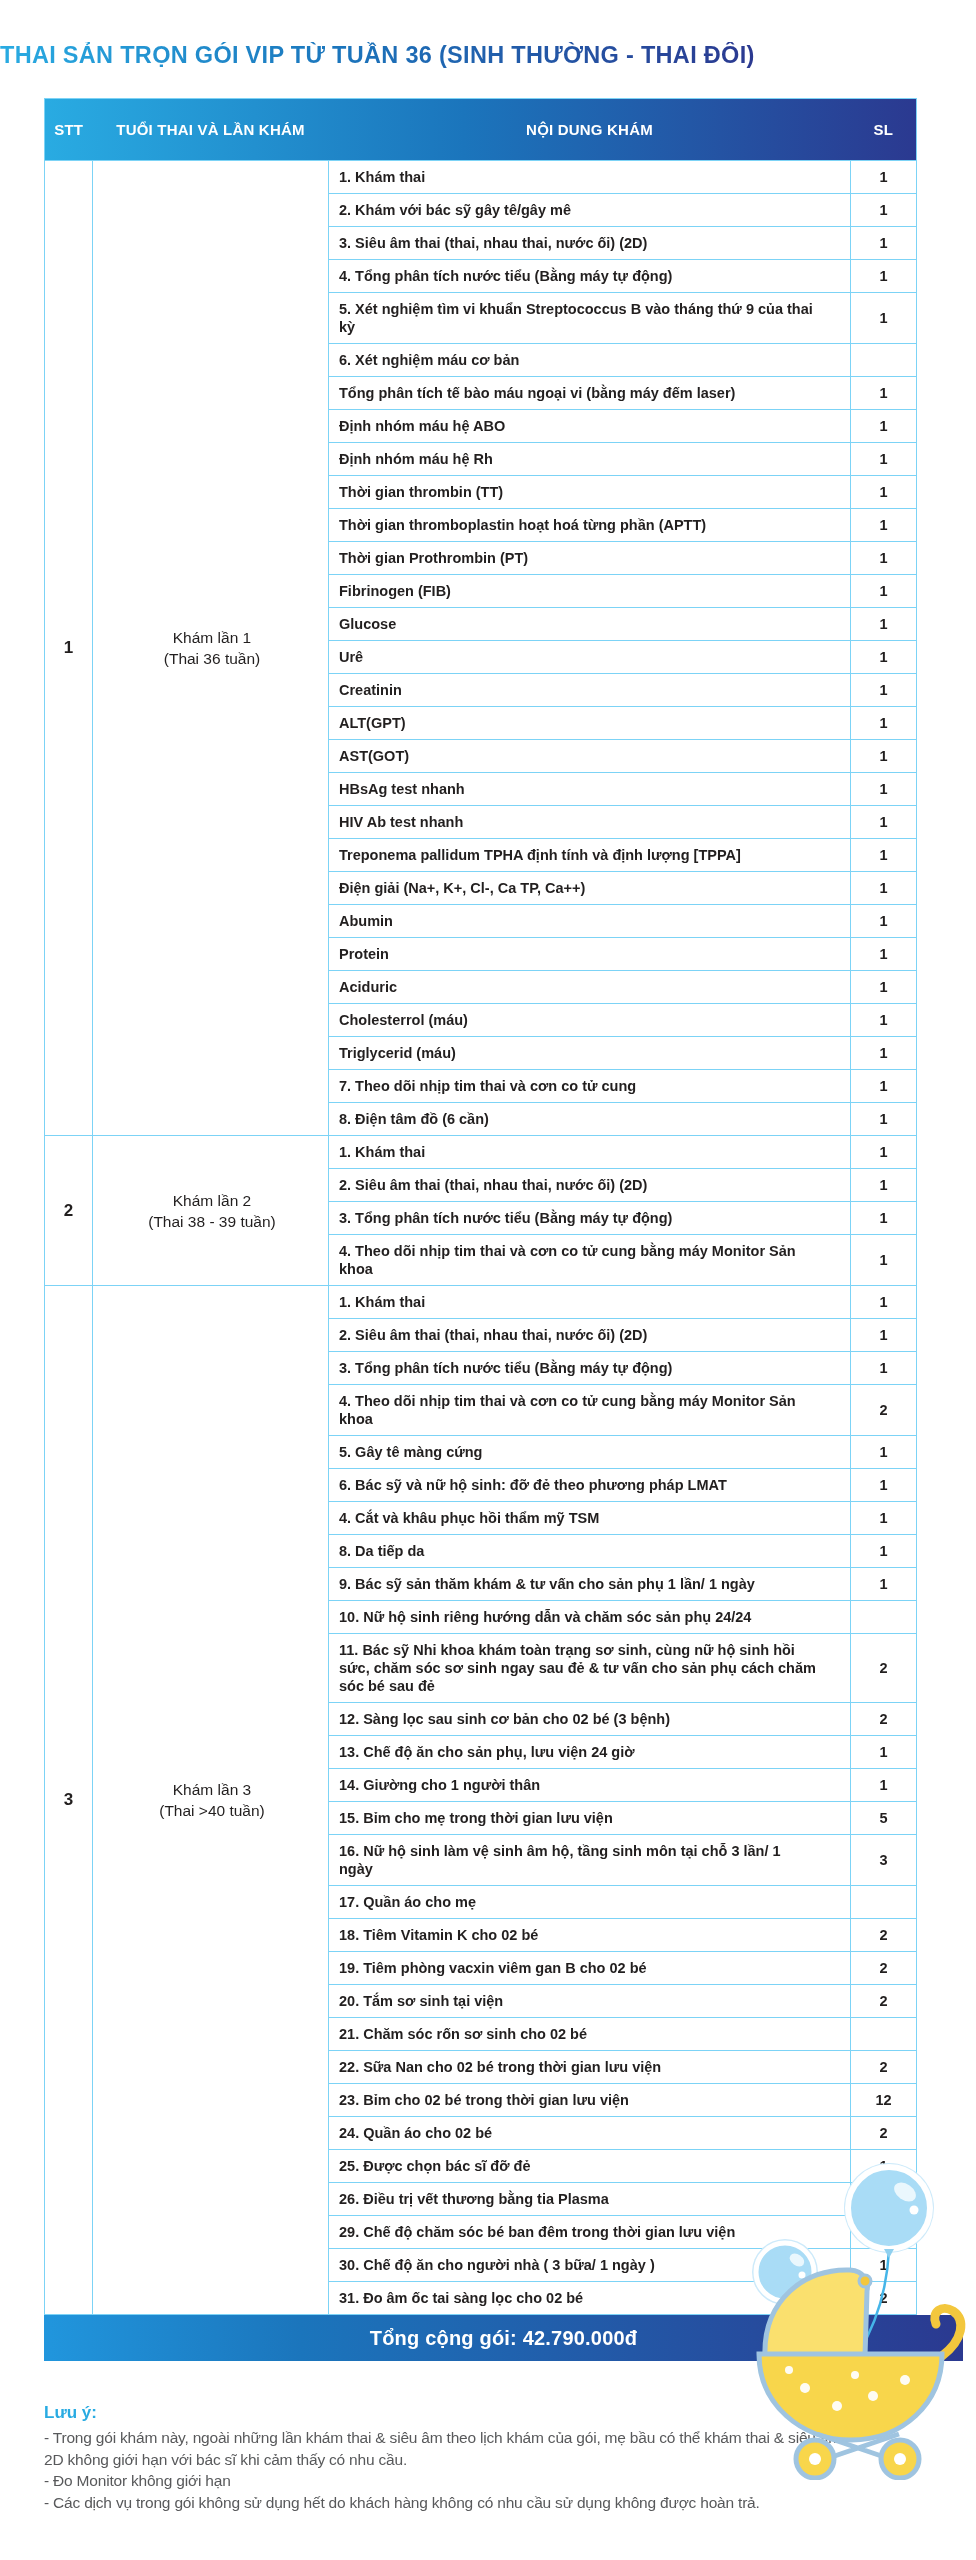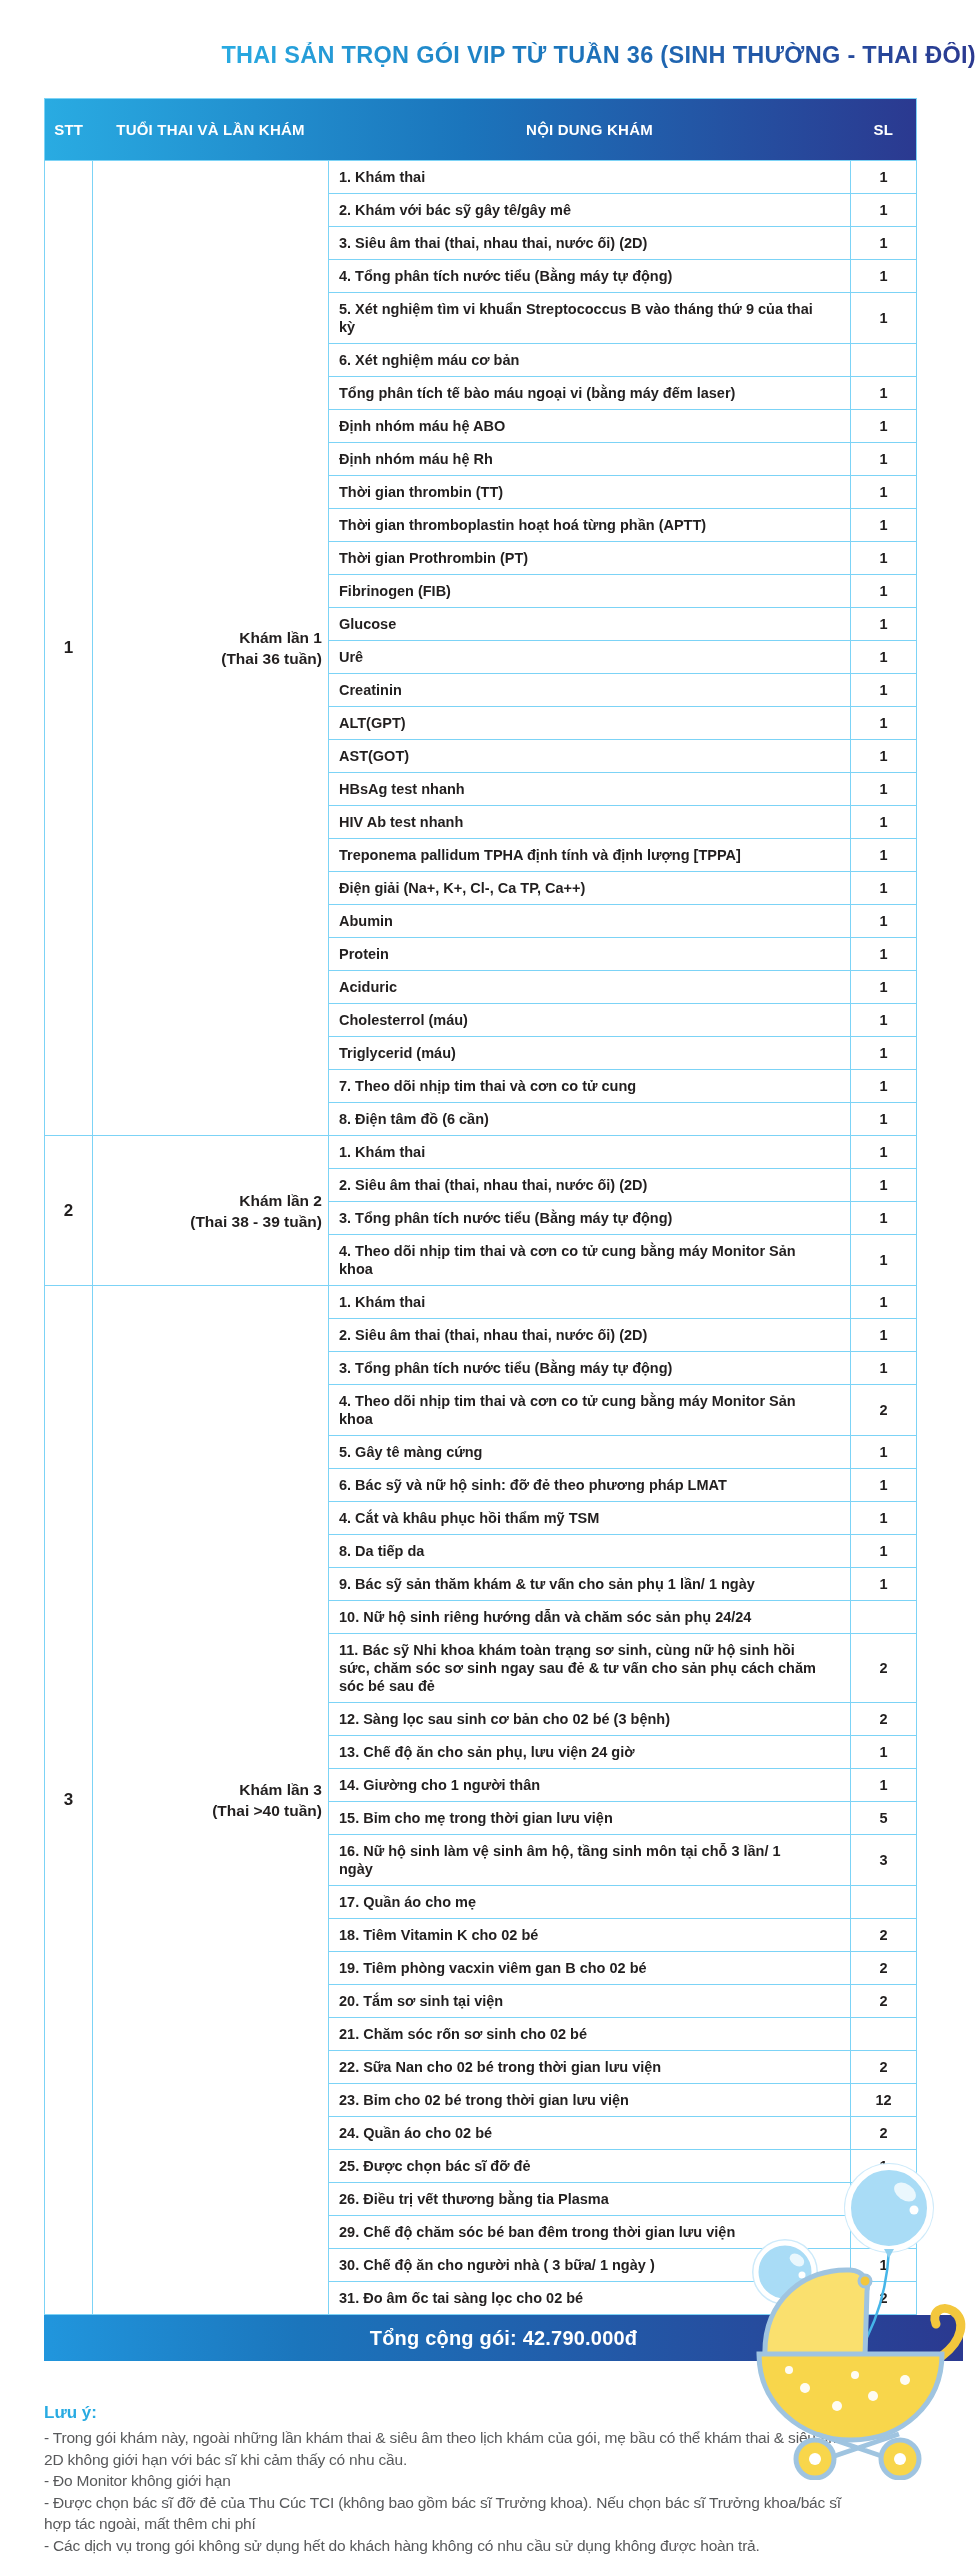--- a/index.html
+++ b/index.html
@@ -2,21 +2,21 @@
 <html><head>
 <meta charset="utf-8">
 <style>
   html,body{margin:0;padding:0;}
   body{
     width:976px;height:2560px;position:relative;background:#ffffff;
     font-family:"Liberation Sans","DejaVu Sans",sans-serif;
     overflow:hidden;
   }
   .page-title{
-    margin:34px 0 0 0;text-align:right;
+    margin:34px 0 0 0;text-align:left;
   }
   .page-title span{
     display:inline-block;
     font-size:23.5px;font-weight:bold;letter-spacing:.3px;
     background:linear-gradient(90deg,#29abe2 0%,#1b75bc 45%,#2b3990 100%);
     -webkit-background-clip:text;background-clip:text;
     -webkit-text-fill-color:transparent;color:#2b3990;
   }
   .table-wrap{margin:27px 60px 0 44px;}
   table{width:872px;border-collapse:collapse;table-layout:fixed;}
@@ -24,21 +24,21 @@
   thead tr{
     background:linear-gradient(90deg,#29abe2 0%,#1b75bc 48%,#2b3990 100%);
   }
   th{
     height:45px;color:#ffffff;font-size:15px;font-weight:bold;
     text-align:center;border:none;padding:8px;letter-spacing:.2px;
   }
   td{border:1.4px solid #7cd3f6;color:#221f1f;vertical-align:middle;}
   td.stt{text-align:center;font-size:17px;font-weight:bold;}
   td.visit{
-    font-size:15.5px;font-weight:bold;text-align:right;
+    font-size:15.5px;font-weight:normal;text-align:center;
     padding:4px 6px 4px 9px;white-space:pre-line;line-height:21px;
   }
   td.content{
     font-size:14.5px;font-weight:bold;padding:7px 10px;
     line-height:18px;white-space:pre-line;
   }
   td.qty{text-align:center;font-size:14.5px;font-weight:bold;padding:7px 2px;line-height:18px;}
   .total-bar{
     margin:0 13px 0 44px;height:46px;
     background:linear-gradient(90deg,#2196dd 0%,#1b75bc 28%,#2b3990 100%);
@@ -345,21 +345,20 @@
 
 <div class="total-bar">
   <span>Tổng cộng gói: 42.790.000đ</span>
 </div>
 
 <div class="notes">
   <div class="notes-heading">Lưu ý:</div>
   <div>
       <div class="note-line">- Trong gói khám này, ngoài những lần khám thai &amp; siêu âm theo lịch khám của gói, mẹ bầu có thể khám thai &amp; siêu âm 2D không giới hạn với bác sĩ khi cảm thấy có nhu cầu.</div>
       <div class="note-line">- Đo Monitor không giới hạn</div>
-      <div class="note-line">- Được chọn bác sĩ đỡ đẻ của Thu Cúc TCI (không bao gồm bác sĩ Trưởng khoa). Nếu chọn bác sĩ Trưởng khoa/bác sĩ hợp tác ngoài, mất thêm chi phí</div>
       <div class="note-line">- Các dịch vụ trong gói không sử dụng hết do khách hàng không có nhu cầu sử dụng không được hoàn trả.</div>
     </div>
 </div>
 
 <svg class="illustration" viewBox="0 0 235 330" xmlns="http://www.w3.org/2000/svg">
 
   <path d="M152,100 C150,140 140,172 122,202" stroke="#45b5e8" stroke-width="2.5" fill="none"></path>
   <path d="M52,152 C70,176 96,194 112,204" stroke="#45b5e8" stroke-width="2.5" fill="none"></path>
 
   <g>

